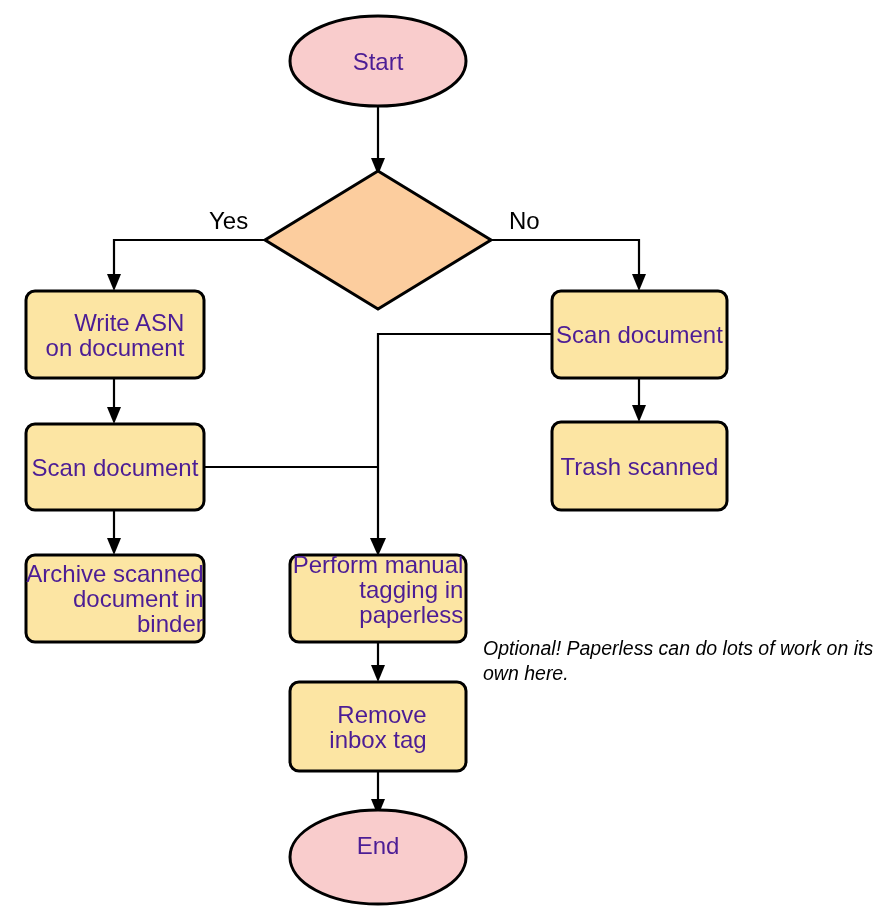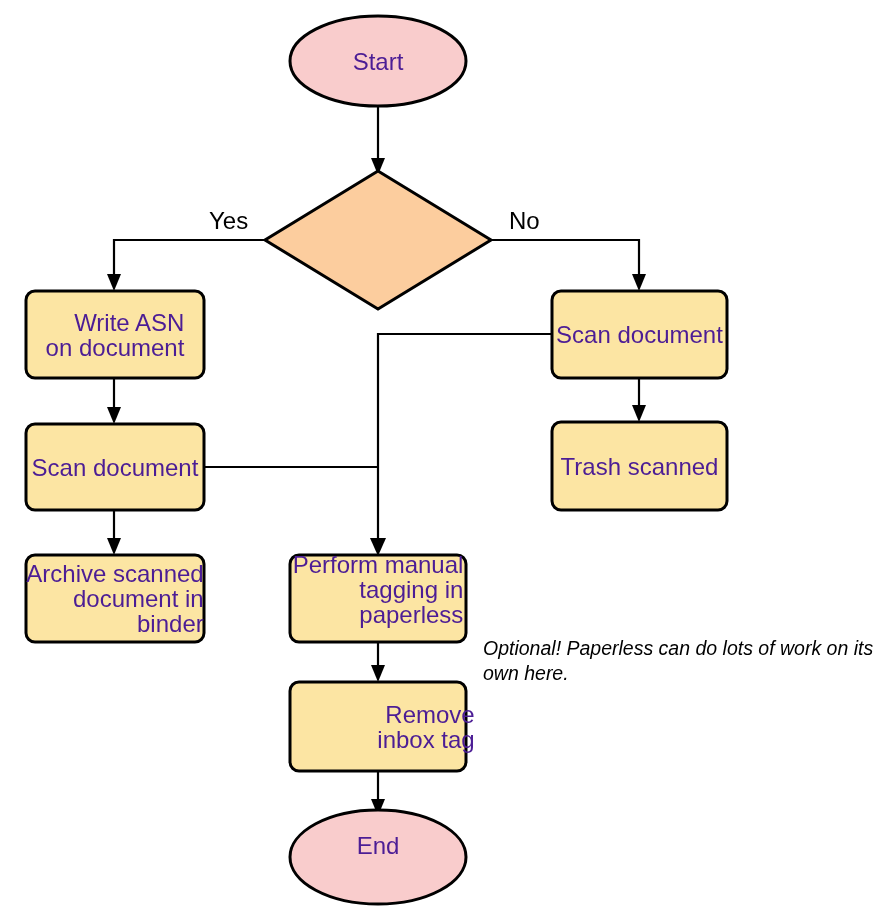--- a/index.html
+++ b/index.html
@@ -165,21 +165,21 @@
 binder</div>
 
   <div class="node-label" style="left:552px; top:291px; width:175px; height:87px;">Scan document</div>
 
   <div class="node-label" style="left:552px; top:422px; width:175px; height:88px;">Trash scanned</div>
 
   <div class="node-label" style="left:290px; top:555px; width:176px; height:68px;">Perform manual
 tagging in
 paperless</div>
 
-  <div class="node-label" style="left:290px; top:682px; width:176px; height:89px;margin-left:48px;">Remove
+  <div class="node-label" style="left:290px; top:682px; width:176px; height:89px;">Remove
 inbox tag</div>
 
   <div class="node-label" style="left:290px; top:812px; width:176px; height:66px;">End</div>
 
   <div class="edge-label" style="left:209px; top:210px;">Yes</div>
 
   <div class="edge-label" style="left:509px; top:210px;">No</div>
 
   <div class="note-text" style="left:483px; top:589px;margin-top:47px;">Optional! Paperless can do lots of work on its own here.</div>
 

